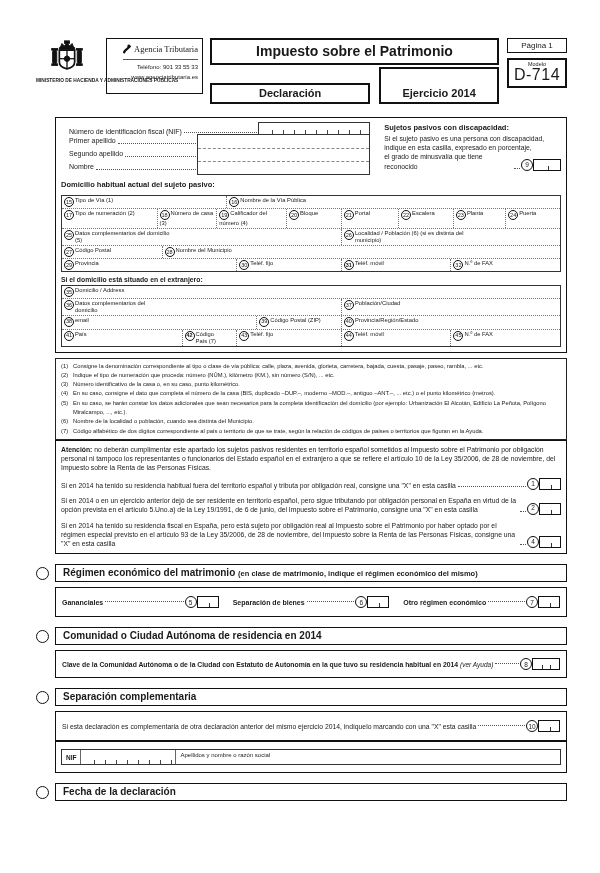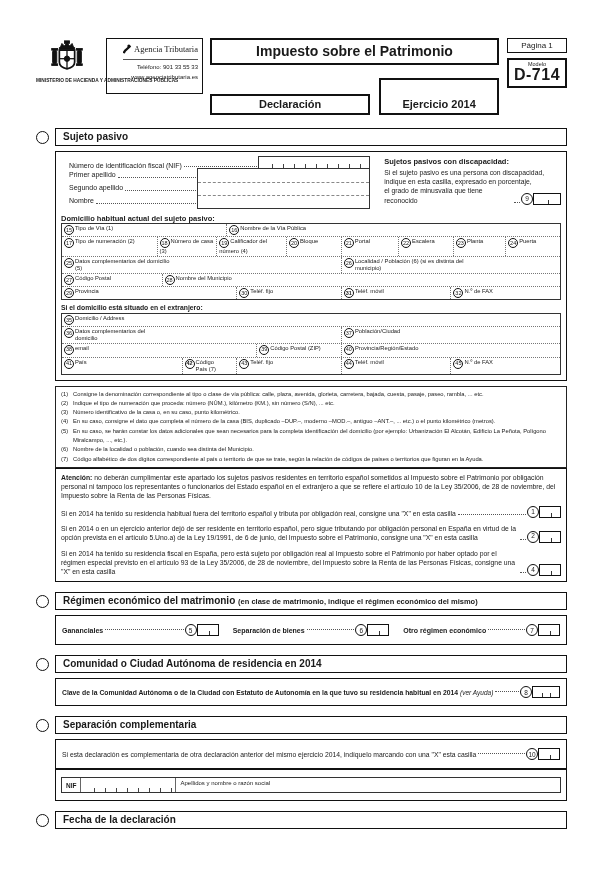--- a/index.html
+++ b/index.html
@@ -13,29 +13,29 @@
   
   .hdr { display:flex; align-items:flex-start; margin-bottom:13px; }
   .ministry { width:62px; text-align:center; margin-right:8px; padding-top:2px; flex:none; }
   .ministry .mtxt { font-size:4.8px; font-weight:bold; line-height:1.25; letter-spacing:0; white-space:nowrap; }
   .agbox { width:97px; border:1.5px solid #111; padding:3px 4px 3px 16px; flex:none; height:56px; }
   .agtop { display:flex; align-items:center; gap:2px; border-bottom:1px solid #555; padding-bottom:3px; margin-bottom:3px;}
   .agname { font-family:"Liberation Serif", serif; font-size:8.5px; white-space:nowrap; }
   .agsub { font-size:6px; text-align:right; line-height:1.6; color:#222; }
   .titles { flex:1; margin:0 8px 0 7px; }
   .tbox { border:2px solid #111; text-align:center; font-weight:bold; }
-  .tmain { font-size:14px; padding:3px 0 4px; margin-bottom:13px; }
+  .tmain { font-size:14px; padding:3px 0 4px; margin-bottom:2px; }
   .trow { display:flex; gap:9px;align-items:flex-end; }
   .tdecl { flex:1.35; font-size:11px; padding:2px 0 3px; }
   .tejer { flex:1; font-size:11px; padding:18px 0 3px; }
   .corner { width:60px; flex:none; }
   .pagbox { border:1.5px solid #111; text-align:center; font-size:8px; padding:2px 0; margin-bottom:5px; }
   .modbox { border:2px solid #111; text-align:center; padding:1px 0 2px; }
   .modlbl { font-size:5.5px; color:#222; }
-  .modcode { font-size:16px; font-weight:bold; letter-spacing:0.5px; line-height:1.05; }
+  .modcode { font-size:16px; font-weight:normal; letter-spacing:0.5px; line-height:1.05; }
   
   .sec { display:flex; align-items:center; margin-bottom:5px; }
   .scircle { width:13px; height:13px; border:1.6px solid #111; border-radius:50%; flex:none; margin-right:6px; background:#fff; }
   .sbox { flex:1; border:1.5px solid #111; padding:2px 7px 3px; font-weight:bold; font-size:10px; }
   .sbox .note { font-size:7.5px; }
   
   .cbx { border:1.8px solid #111; padding:4px 5px 5px; margin-left:19px; }
   
   .idwrap { display:flex; gap:14px; }
   .idleft { flex:1.75; }
@@ -61,21 +61,21 @@
           font-size:6.5px; flex:none; background:#fff; vertical-align:top; margin-right:2px; }
   .cnum.b { border-width:1.8px; font-weight:bold; }
   
   .casilla { display:inline-flex; align-items:center; flex:none; }
   .cbox2 { width:22px; height:12px; border:1.4px solid #111; position:relative; background:#fff; display:inline-block; margin-left:-2px; }
   .cbox2 .t1 { position:absolute; left:55%; bottom:0; height:4px; border-left:1px solid #333; }
   .cbox2 .t2 { position:absolute; left:33%; bottom:0; height:4px; border-left:1px solid #333; }
   .cbox2 .t3 { position:absolute; left:66%; bottom:0; height:4px; border-left:1px solid #333; }
   .cbox2.w28 { width:28px; }
   
-  .gridh { font-size:7.5px; font-weight:bold; margin:5px 0 0; }
+  .gridh { font-size:7.5px; font-weight:bold; margin:5px 0 6px; }
   .gridh2 { font-size:6.8px; font-weight:bold; margin:4px 0 2px; }
   .grid { border:1px solid #333; }
   .grow { display:flex; border-top:1px dotted #777; }
   .grow:first-child { border-top:none; }
   .gcell { padding:1px 2px; font-size:5.8px; line-height:1.2; min-height:12px; border-left:1px dotted #777; }
   .gcell:first-child { border-left:none; }
   .gcell .cnum { width:10px; height:10px; font-size:5.5px; margin-right:1px; }
   
   .fnbox { border:1.2px solid #222; margin-left:19px; margin-top:5px; padding:3px 5px; }
   .fn { display:flex; font-size:5.8px; line-height:1.6; }
@@ -160,24 +160,20 @@
       <div class="pagbox">
         <span>Página 1</span>
       </div>
       <div class="modbox">
         <div class="modlbl">Modelo</div>
         <div class="modcode">D-714</div>
       </div>
     </div>
   </div>
 
-  <div class="sec">
-    <span class="scircle"></span>
-    <div class="sbox"><span>Sujeto pasivo</span></div>
-  </div>
 
   <div class="cbx">
     <div class="idwrap">
       <div class="idleft">
         <div class="idrow" style="padding-left:8px;">
           <span>Número de identificación fiscal (NIF)</span>
           <span class="leaders"></span>
           <span class="nifseg">
               <span class="ticks"></span>
             </span>

